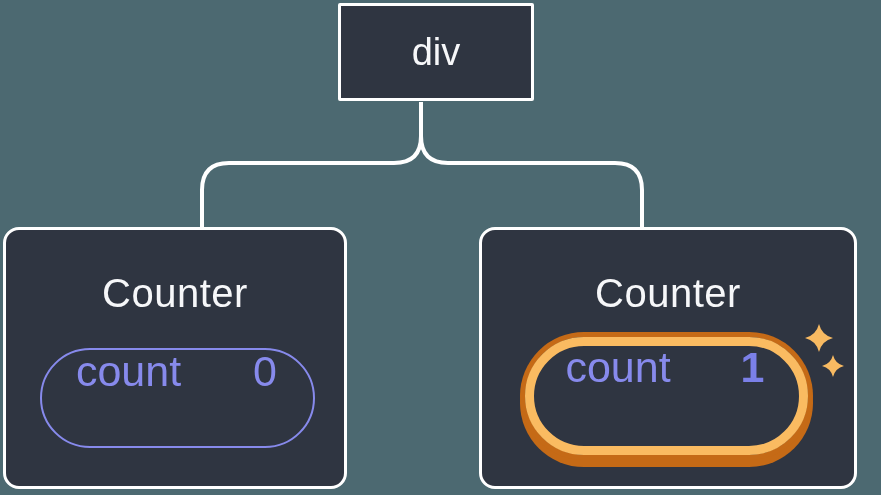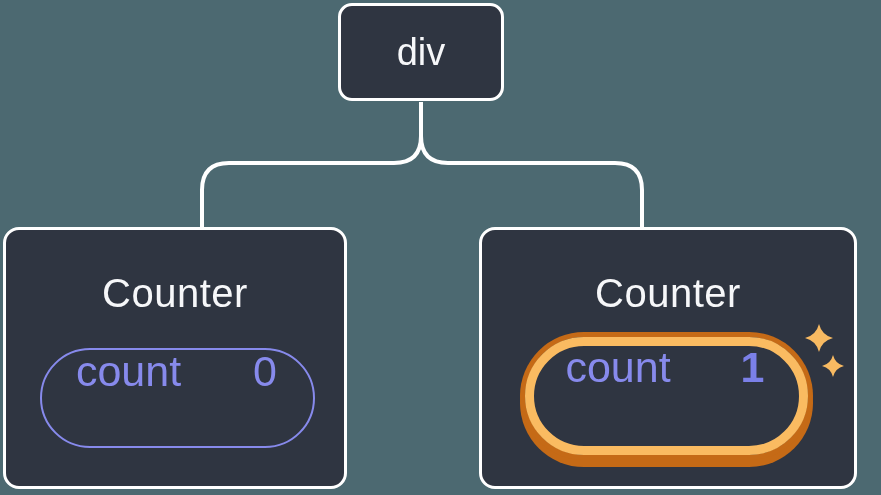--- a/index.html
+++ b/index.html
@@ -20,24 +20,24 @@
   body{
     background:var(--page-bg);
     font-family:"Liberation Sans", sans-serif;
     position:relative;
   }
   .stage{position:absolute;inset:0;}
   .connector{position:absolute;left:0;top:0;width:881px;height:495px;pointer-events:none;}
   .connector path{stroke:var(--connector);stroke-width:4;fill:none;}
 
   .node-root{
-    position:absolute;left:338px;top:3px;width:166px;height:98px;
+    position:absolute;left:338px;top:3px;width:196px;height:98px;
     background:var(--card-bg);
     border:3px solid var(--card-border);
-    border-radius:14px;
+    border-radius:2px;
     display:flex;align-items:center;justify-content:center;
     color:var(--text-primary);font-size:38px;line-height:1;
   }
 
   .card{
     position:absolute;top:227px;height:262px;
     background:var(--card-bg);
     border:3px solid var(--card-border);
     border-radius:16px;
   }

